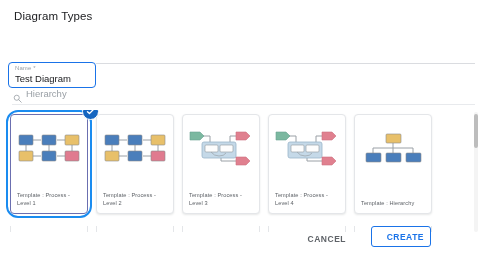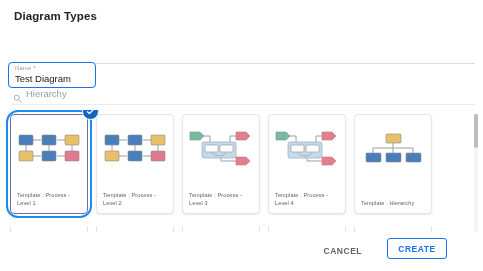--- a/index.html
+++ b/index.html
@@ -8,21 +8,21 @@
     background:#ffffff;
     font-family:"Liberation Sans","DejaVu Sans",sans-serif;
     color:#3c4043;
     -webkit-font-smoothing:antialiased;
   }
   .dialog{position:relative;width:483px;height:271px;background:#fff;box-sizing:border-box;}
 
   
   .title{
     position:absolute;left:14px;top:10px;
-    font-size:11.5px;font-weight:bold;color:#202124;letter-spacing:.1px;
+    font-size:11.5px;font-weight:normal;color:#202124;letter-spacing:.1px;
   }
 
   
   .name-field{
     position:absolute;left:8px;top:38px;width:88px;height:26px;
     border:1.6px solid #1a73e8;border-radius:4px;box-sizing:border-box;
     background:#fff;
     margin-top:24px;
   }
   .name-label{
@@ -109,34 +109,35 @@
     position:absolute;right:5px;top:112px;width:4px;height:120px;
     background:#f4f4f4;border-radius:2px;
   }
   .scrollbar-thumb{
     position:absolute;left:0;top:2px;width:4px;height:34px;
     background:#bdbdbd;border-radius:2px;
   }
 
   
   .footer{
-    position:absolute;left:0;bottom:6px;width:440px;height:30px;margin-left:16px;
+    position:absolute;left:0;bottom:18px;width:440px;height:30px;
   }
   .btn-cancel{
     position:absolute;right:88px;top:7px;
     font-size:8.5px;font-weight:bold;color:#5f6368;letter-spacing:.5px;
     background:transparent;border:0;cursor:pointer;padding:4px 6px;
     font-family:"Liberation Sans","DejaVu Sans",sans-serif;
   }
   .btn-create{
     position:absolute;right:9px;top:3px;
     width:60px;height:21px;
     font-size:8.5px;font-weight:bold;color:#1a73e8;letter-spacing:.5px;
     background:#fff;border:1.2px solid #1a73e8;border-radius:3px;cursor:pointer;
     font-family:"Liberation Sans","DejaVu Sans",sans-serif;
+    text-align:right;
   }
   svg{overflow:visible;}
 </style>
 </head>
 <body>
 
 <div class="dialog">
 
   <div class="title">Diagram Types</div>
 

